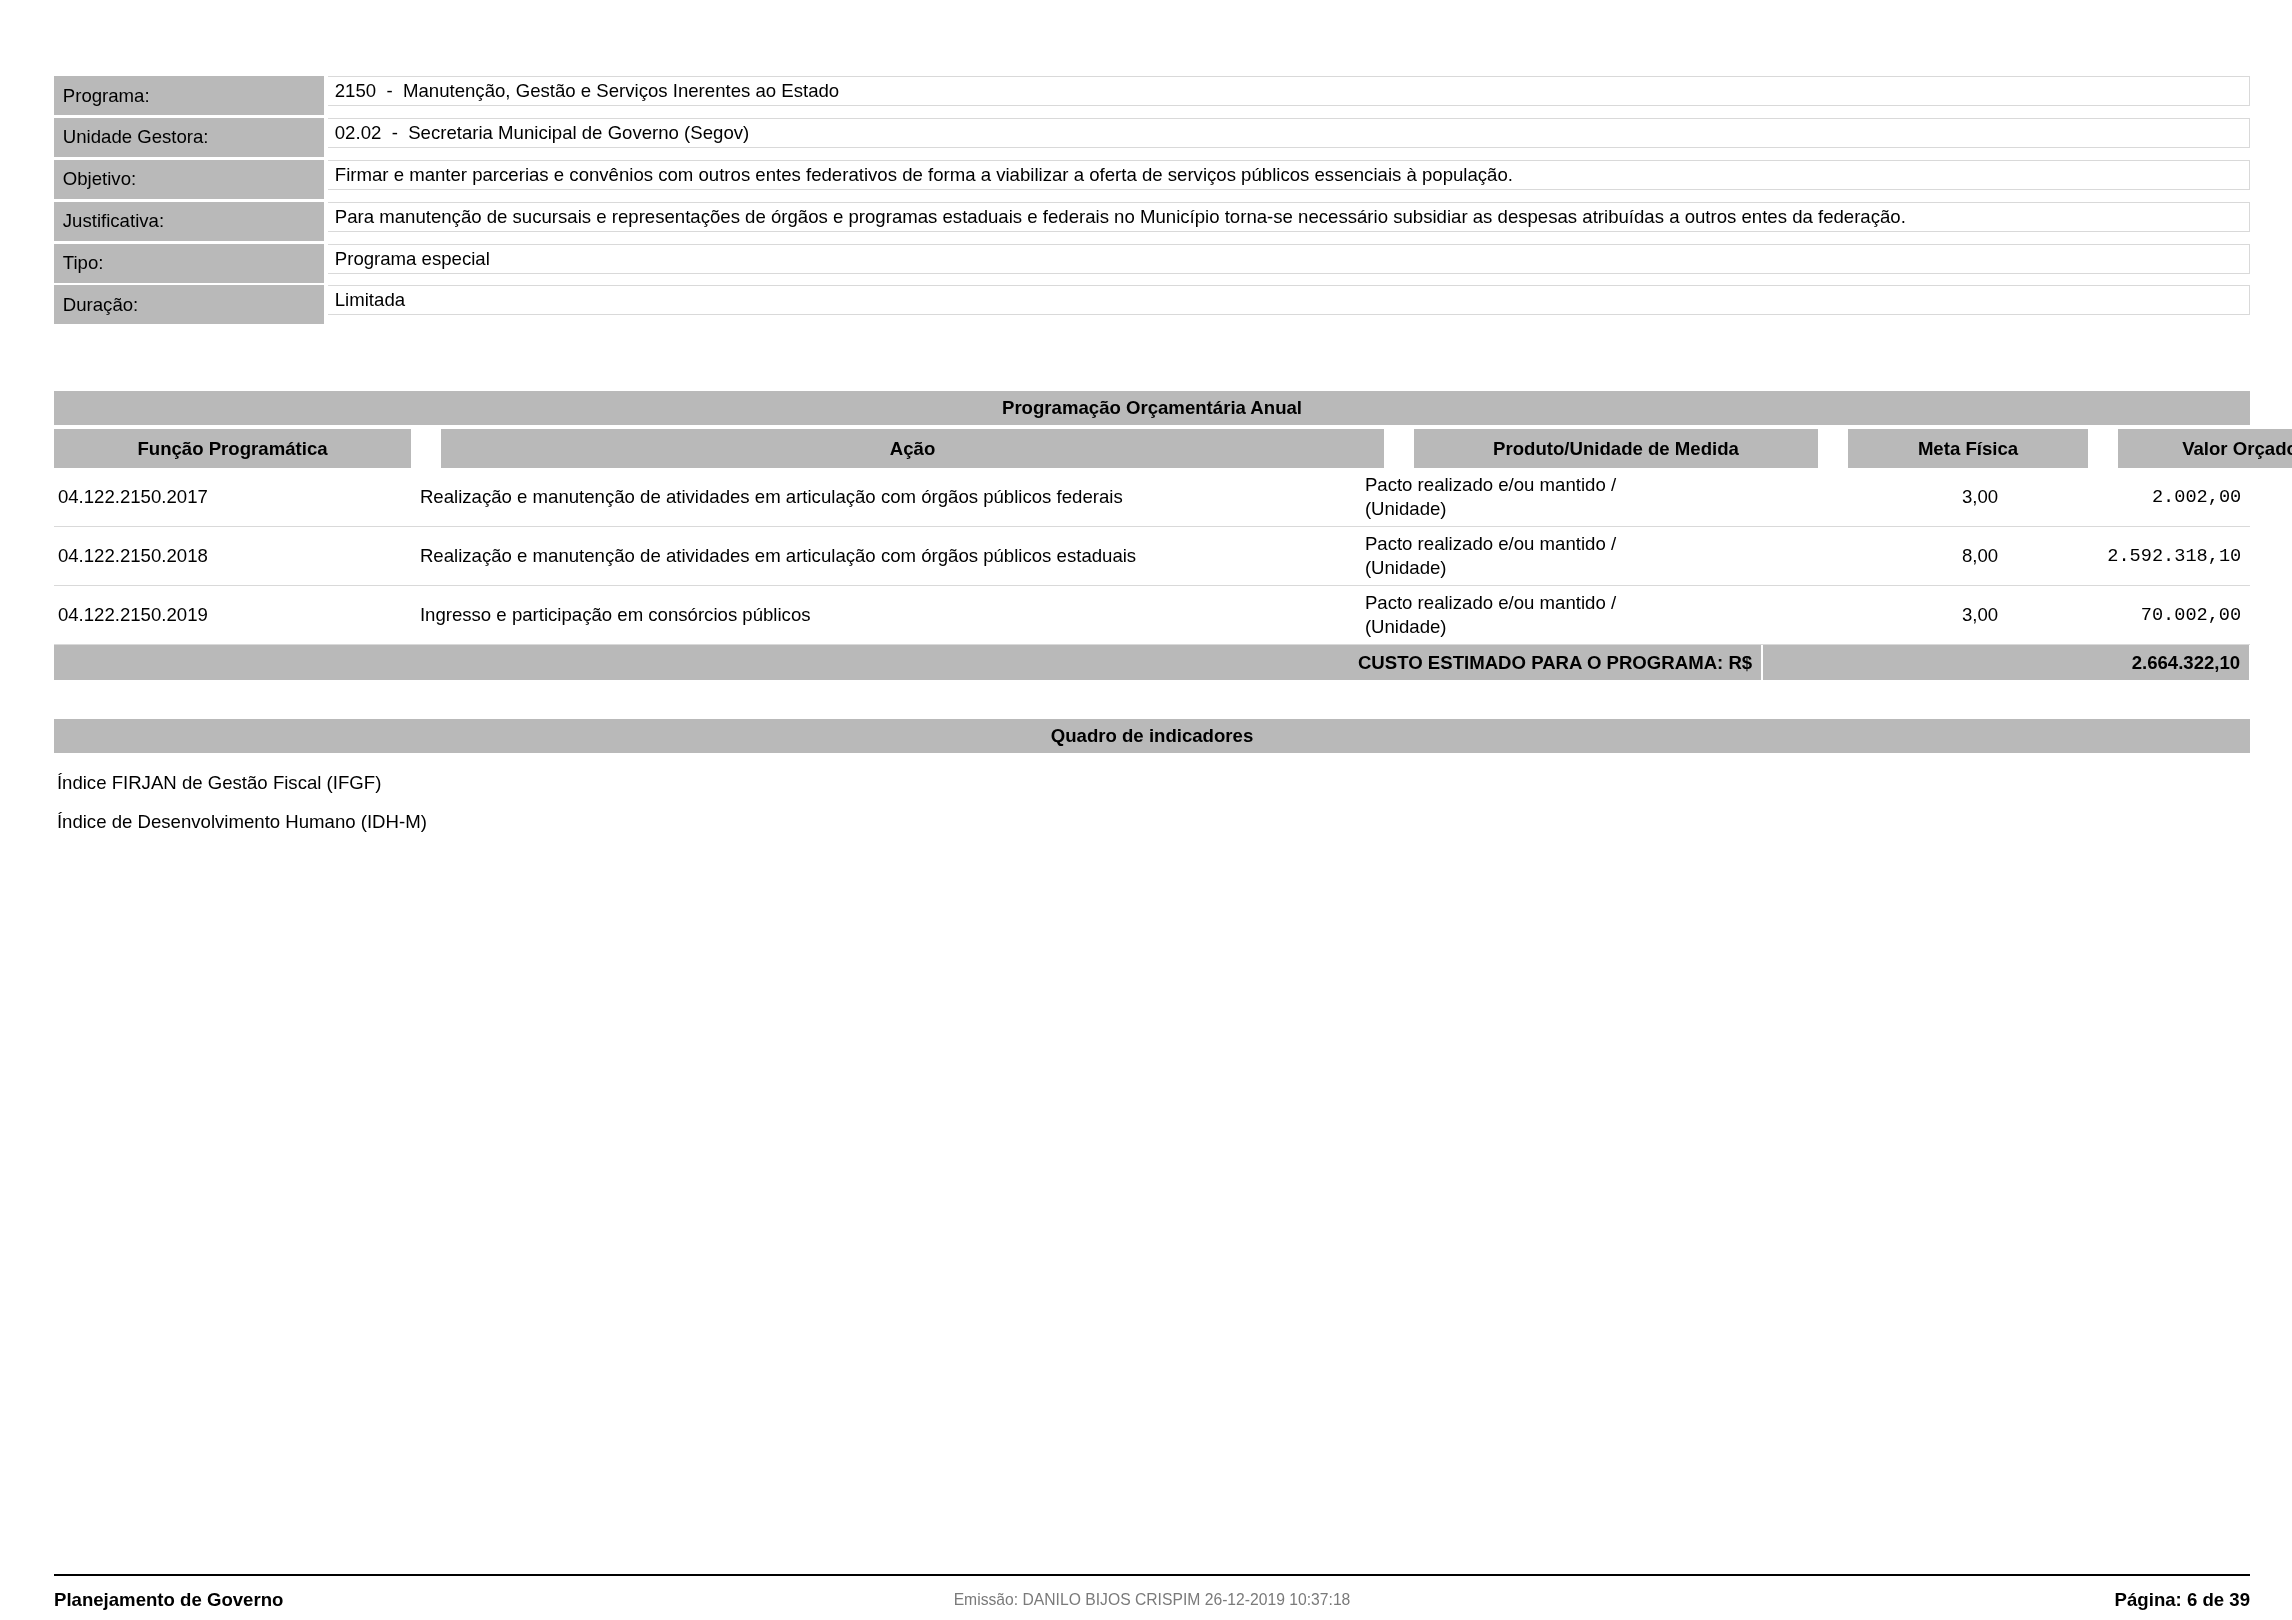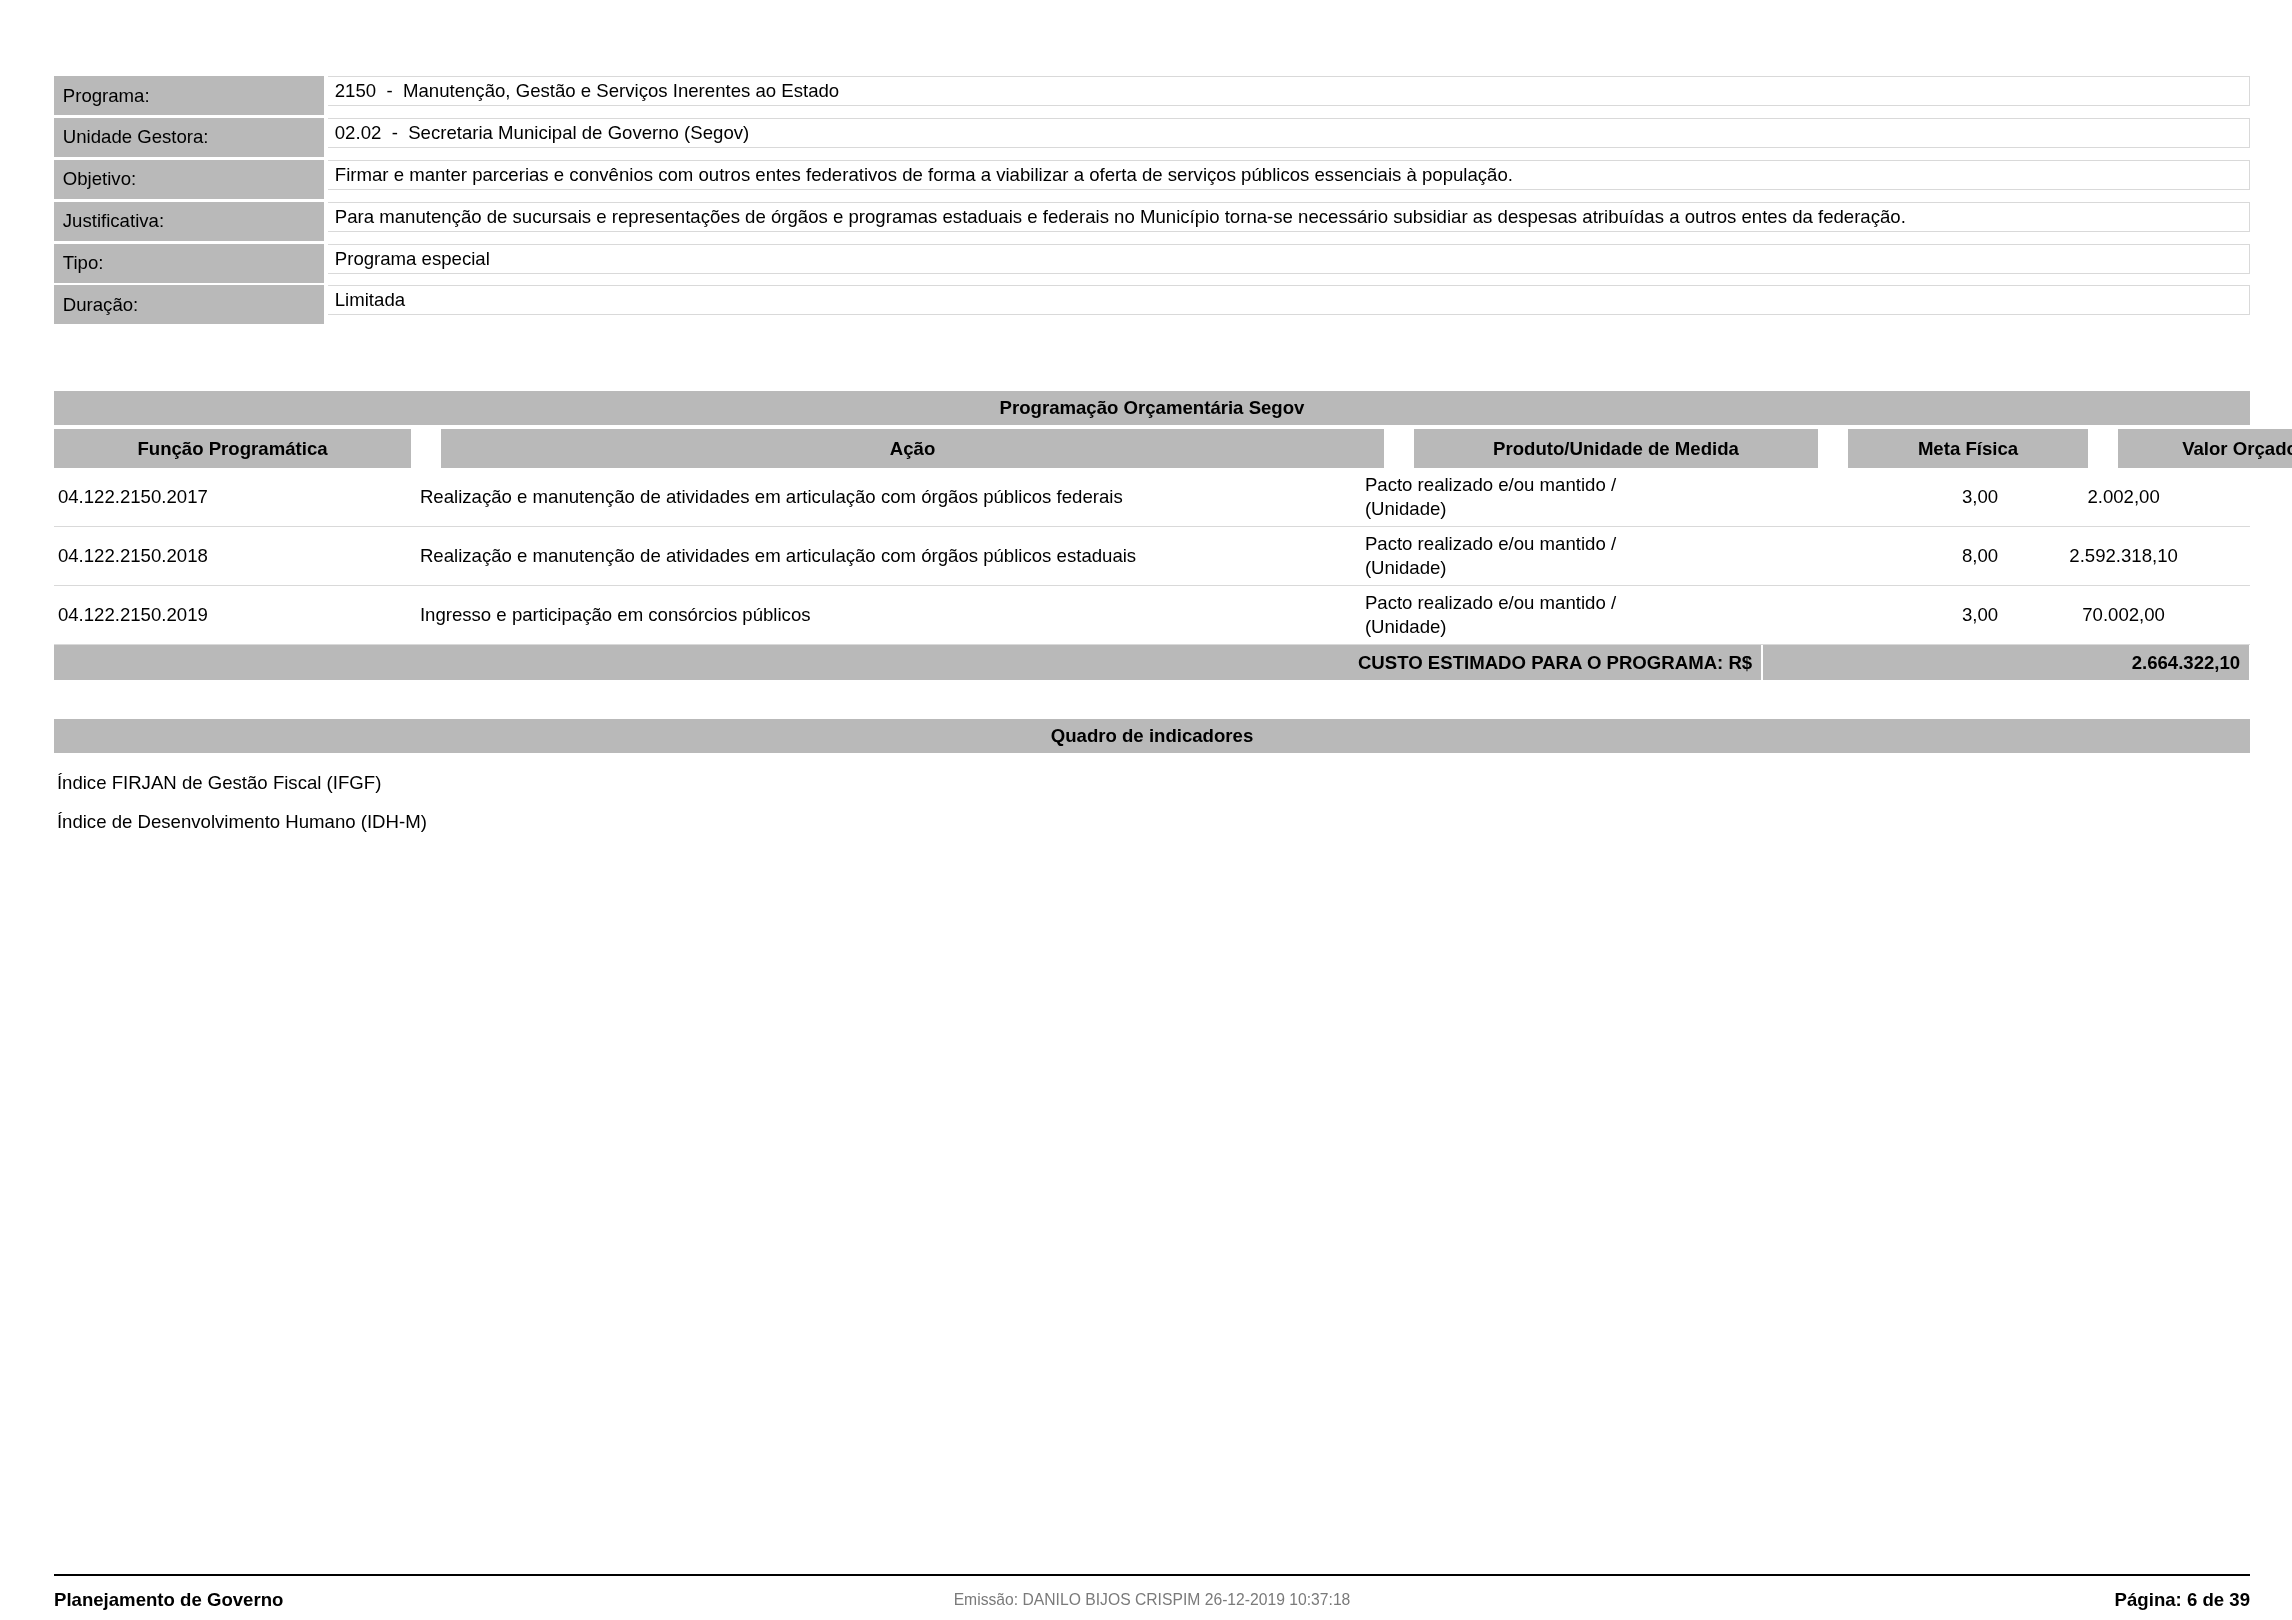--- a/index.html
+++ b/index.html
@@ -23,21 +23,21 @@
   .section-bar{background:var(--gray); height:34px; display:flex; align-items:center; justify-content:center; font-size:18.6px; font-weight:bold;}
   .budget-head{margin-top:3.9px; display:grid; grid-template-columns:359px 945px 406px 242px 244px;gap:28px;}
   .budget-head > div{background:var(--gray); height:39px; display:flex; align-items:center; justify-content:center; font-size:18.6px; font-weight:bold;}
   .budget-head > div:not(:last-child){border-right:2.9px solid #fff;}
   .budget-row{display:grid; grid-template-columns:359px 945px 406px 242px 244px; min-height:59px; border-bottom:1px solid var(--line); align-items:center; font-size:18.6px;}
   .budget-row:first-of-type{border-top:1px solid var(--line);}
   .cell-funcao{padding-left:3.9px;}
   .cell-acao{padding-left:6.9px;}
   .cell-produto{padding-left:6.9px; line-height:24.5px;}
   .cell-meta{text-align:right; padding-right:7.8px;}
-  .cell-valor{text-align:center; padding-right:8.8px;}
+  .cell-valor{text-align:right; padding-right:8.8px;font-family:Liberation Mono, monospace;}
   .budget-total{display:grid; grid-template-columns:1709px 486px; height:35px;}
   .budget-total > div{background:var(--gray); display:flex; align-items:center; font-weight:bold; font-size:18.6px;}
   .total-label{justify-content:flex-end; padding-right:8.8px; border-right:2.9px solid #fff;}
   .total-value{justify-content:flex-end; padding-right:8.8px;}
 
   
   .indicators{margin-top:39px;}
   .indicator-items{margin-top:9.8px;}
   .indicator-item{height:39px; display:flex; align-items:center; padding-left:2.9px; font-size:18.6px;}
 
@@ -68,21 +68,21 @@
       <div class="info-value">Para manutenção de sucursais e representações de órgãos e programas estaduais e federais no Município torna-se necessário subsidiar as despesas atribuídas a outros entes da federação.</div>
 
       <div class="info-label">Tipo:</div>
       <div class="info-value">Programa especial</div>
 
       <div class="info-label">Duração:</div>
       <div class="info-value">Limitada</div>
     </div>
 
     <div class="budget-section">
-      <div class="section-bar">Programação Orçamentária Segov</div>
+      <div class="section-bar">Programação Orçamentária Anual</div>
 
       <div class="budget-head">
         <div>Função Programática</div>
         <div>Ação</div>
         <div>Produto/Unidade de Medida</div>
         <div>Meta Física</div>
         <div>Valor Orçado</div>
       </div>
 
       <div class="budget-row">

